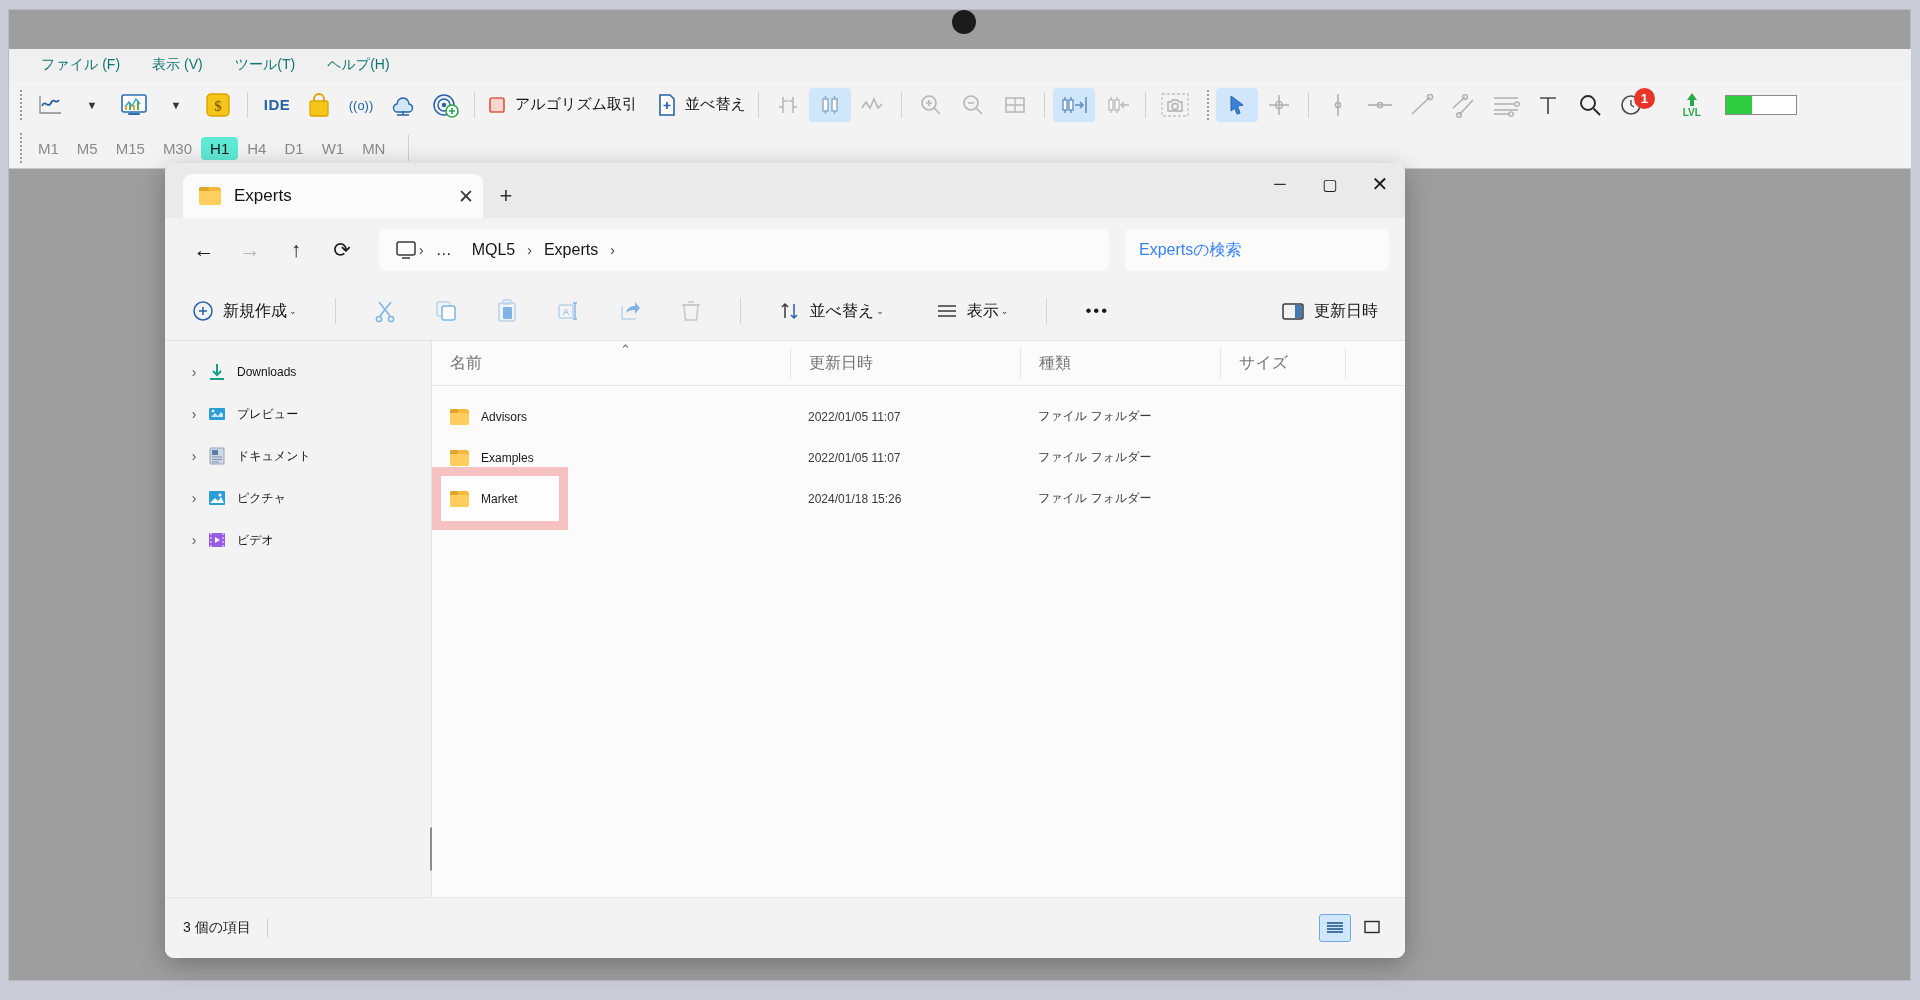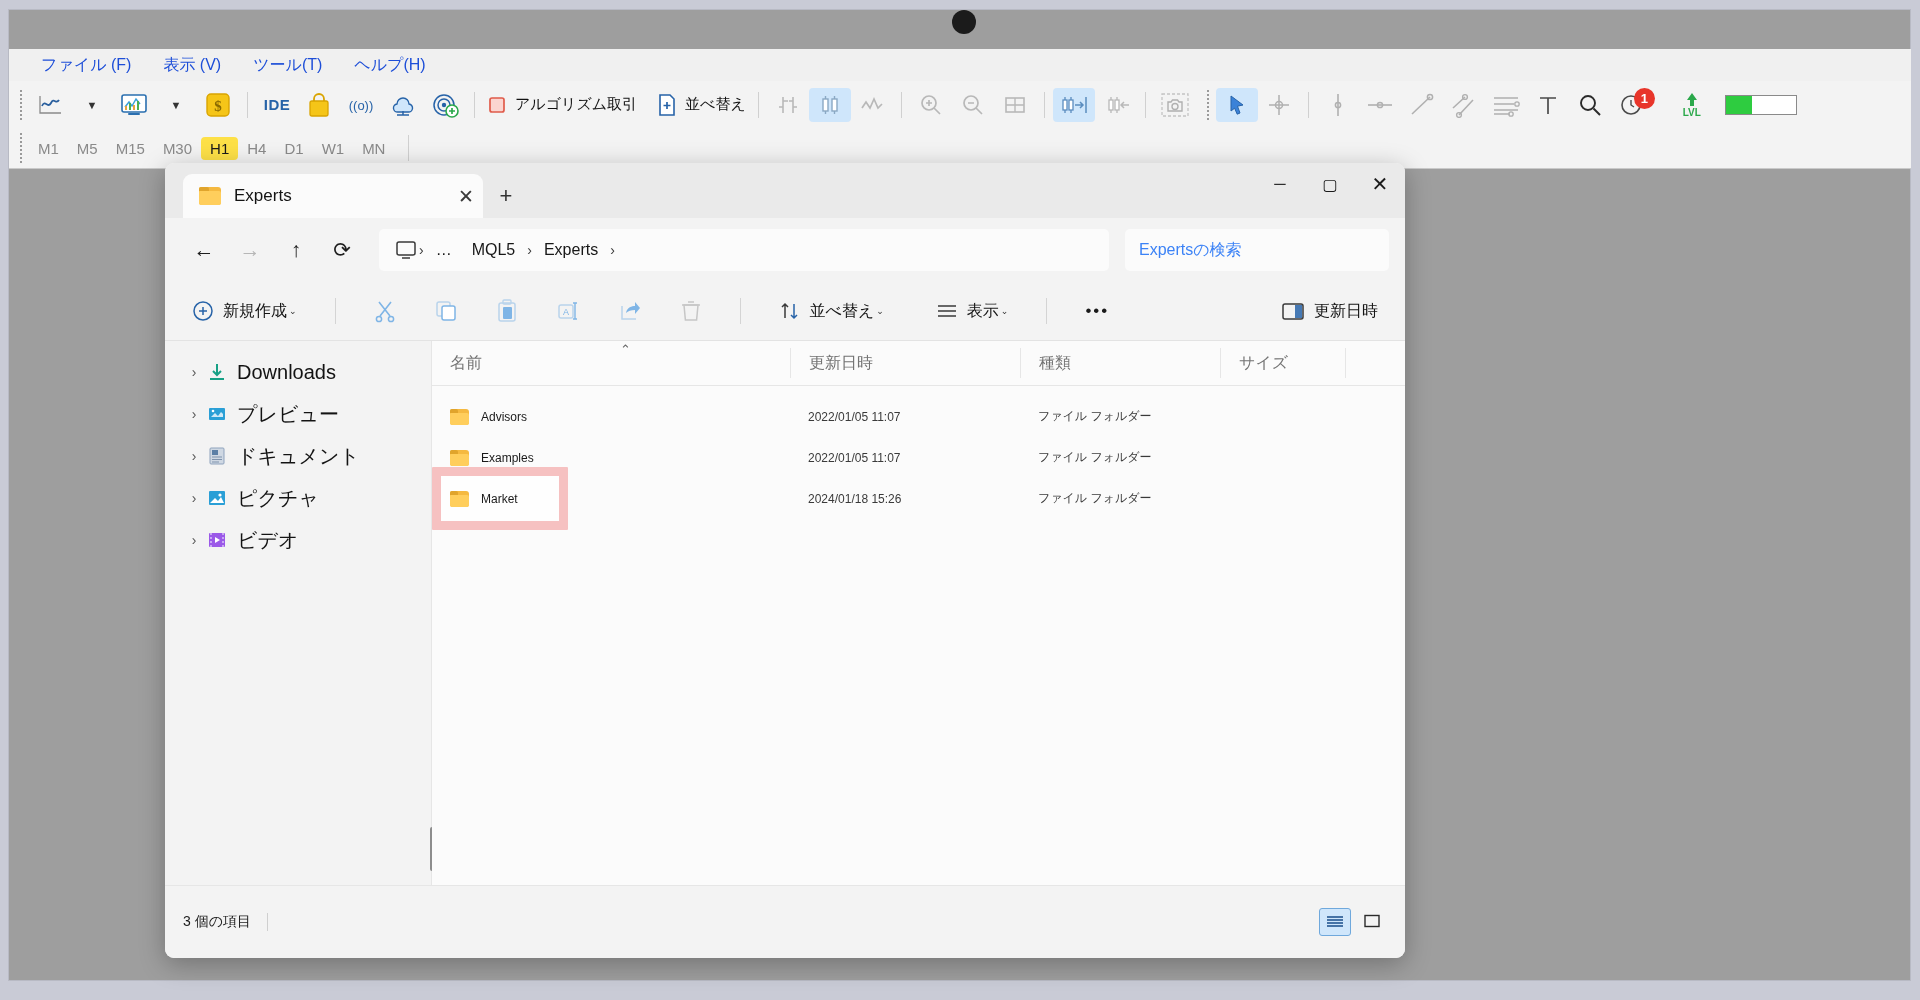--- a/index.html
+++ b/index.html
@@ -24,21 +24,21 @@
     width: 24px; height: 24px; border-radius: 50%;
     background: #1b1b1b;
   }
   #menubar {
     position: absolute; left: 9px; top: 49px; width: 1902px; height: 32px;
     background: #f0f0f0;
     border-bottom: 1px solid #e2e2e2;
     display: flex; align-items: center;
   }
   .menu-item {
-    font-size: 16px; color: #1d4ed8; padding: 0 16px; white-space: nowrap;
+    font-size: 14px; color: #0f766e; padding: 0 16px; white-space: nowrap;
   }
   .menu-item:first-child { margin-left: 16px; }
   #toolbar1 {
     position: absolute; left: 9px; top: 81px; width: 1902px; height: 47px;
     background: #f3f3f3;
     border-bottom: 1px solid #dedede;
     display: flex; align-items: center;
   }
   #toolbar2 {
     position: absolute; left: 9px; top: 128px; width: 1902px; height: 40px;
@@ -55,21 +55,21 @@
   .tb-btn {
     display: flex; align-items: center; justify-content: center;
     height: 34px; min-width: 34px; padding: 0 4px;
     border-radius: 4px; position: relative;
   }
   .tb-btn.active { background: #cfe6fb; }
   .tb-sep { width: 1px; height: 26px; background: #d0d0d0; margin: 0 8px; }
   .tb-label { font-size: 15px; color: #111; margin-left: 8px; white-space: nowrap; }
   .caret { font-size: 9px; color: #333; margin-left: 2px; }
   .tf { font-size: 15px; color: #8a8a8a; padding: 3px 9px; border-radius: 4px; }
-  .tf.sel { background: #fde047; color: #1a1a1a; }
+  .tf.sel { background: #5eead4; color: #1a1a1a; }
 
   
   #explorer {
     position: absolute; left: 165px; top: 163px;
     width: 1240px; height: 795px;
     background: #f3f3f3;
     border-radius: 9px;
     box-shadow: 0 6px 26px rgba(0,0,0,.28);
     overflow: hidden;
     display: flex; flex-direction: column;
@@ -121,21 +121,21 @@
   .cmd-label { font-size: 16px; color: #141414; margin-left: 9px; white-space: nowrap; }
   .cmd-sep { width: 1px; height: 26px; background: #d4d4d4; margin: 0 11px; }
 
   #body { flex: 1; display: flex; background: #fbfbfb; min-height: 0; }
   #sidebar {
     width: 272px; background: #f3f3f3; padding-top: 10px; position: relative;
     border-right: 1px solid #e6e6e6;
   }
   .tree-item { display: flex; align-items: center; height: 42px; padding-left: 16px; }
   .chev { width: 26px; font-size: 14px; color: #555; text-align: center; }
-  .tree-label { font-size: 20px; color: #131313; margin-left: 10px; }
+  .tree-label { font-size: 12px; color: #131313; margin-left: 10px; }
   #side-scroll {
     position: absolute; left: 265px; top: 486px; width: 4px; height: 44px;
     background: #8d8d8d; border-radius: 2px;
   }
   #filepane { flex: 1; position: relative; background: #fbfbfb; }
   #colhead {
     height: 44px; display: flex; align-items: center;
     border-bottom: 1px solid #e6e6e6; position: relative;
   }
   .col { font-size: 16px; color: #737373; padding-left: 18px; box-sizing: border-box;
@@ -150,21 +150,21 @@
   #highlight {
     position: absolute; left: 0px; top: 0px; width: 136px; height: 63px;
     background: #f6b8b8; opacity: .85; border-radius: 1px;
   }
   #highlight-inner {
     position: absolute; left: 9px; top: 9px; width: 118px; height: 45px;
     background: #ffffff;
   }
   #statusbar {
     height: 40px; background: #f3f3f3; display: flex; align-items: center;
-    padding: 16px 18px; border-top: 1px solid #e6e6e6;
+    padding: 10px 18px; border-top: 1px solid #e6e6e6;
   }
   .status-text { font-size: 14px; color: #1b1b1b; }
   .status-sep { width: 1px; height: 18px; background: #cfcfcf; margin: 0 16px; }
   .viewbtns { margin-left: auto; display: flex; gap: 6px; }
   .vb { width: 30px; height: 26px; display: flex; align-items: center; justify-content: center;
         border-radius: 3px; }
   .vb.sel { background: #cfe6fb; border: 1px solid #6fa8dc; }
 
   
   .folder { width: 22px; height: 18px; position: relative; flex: none; }

